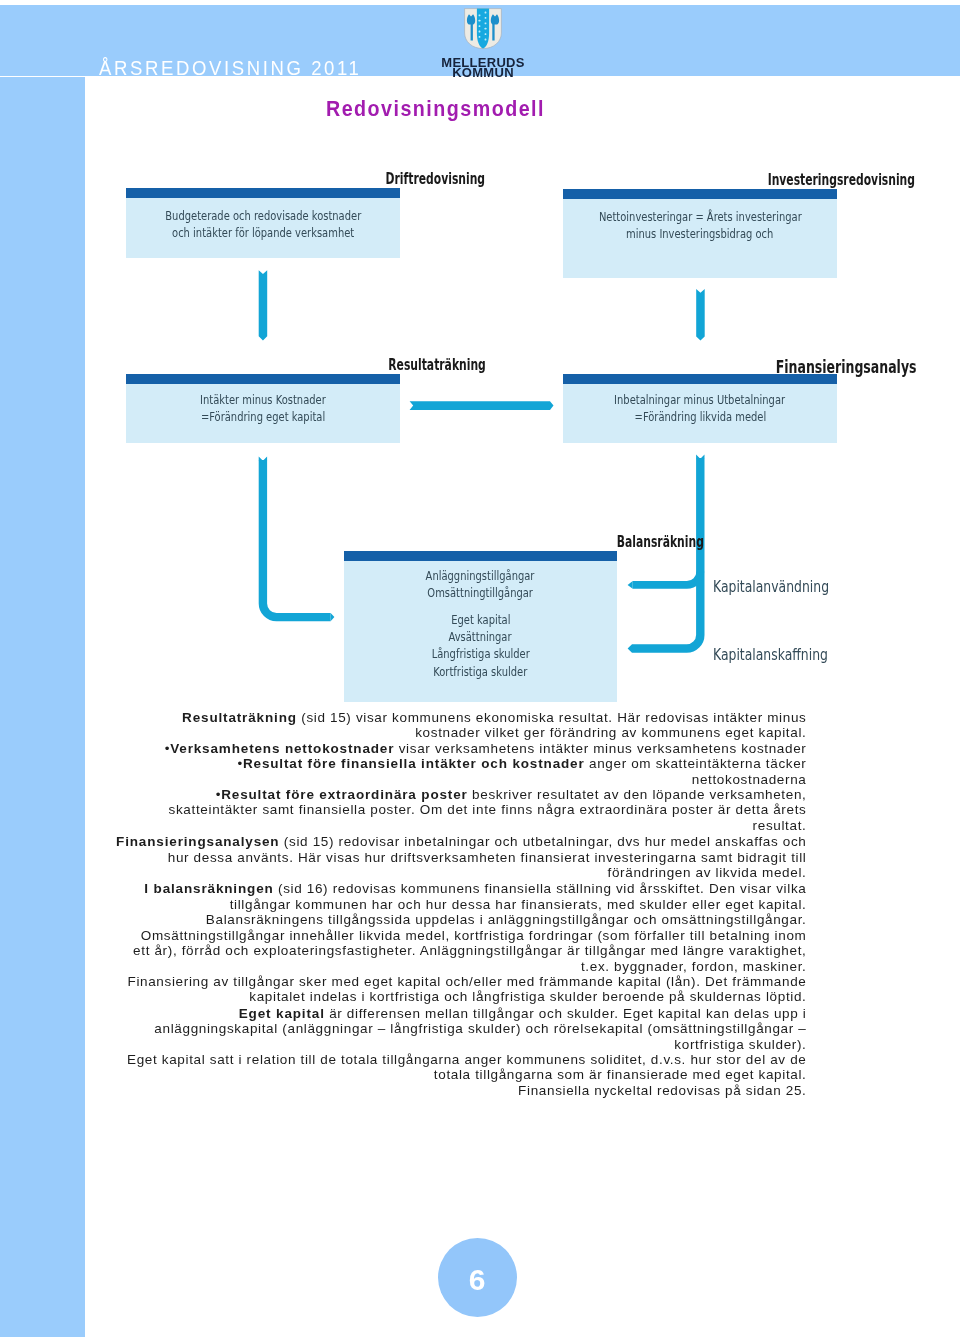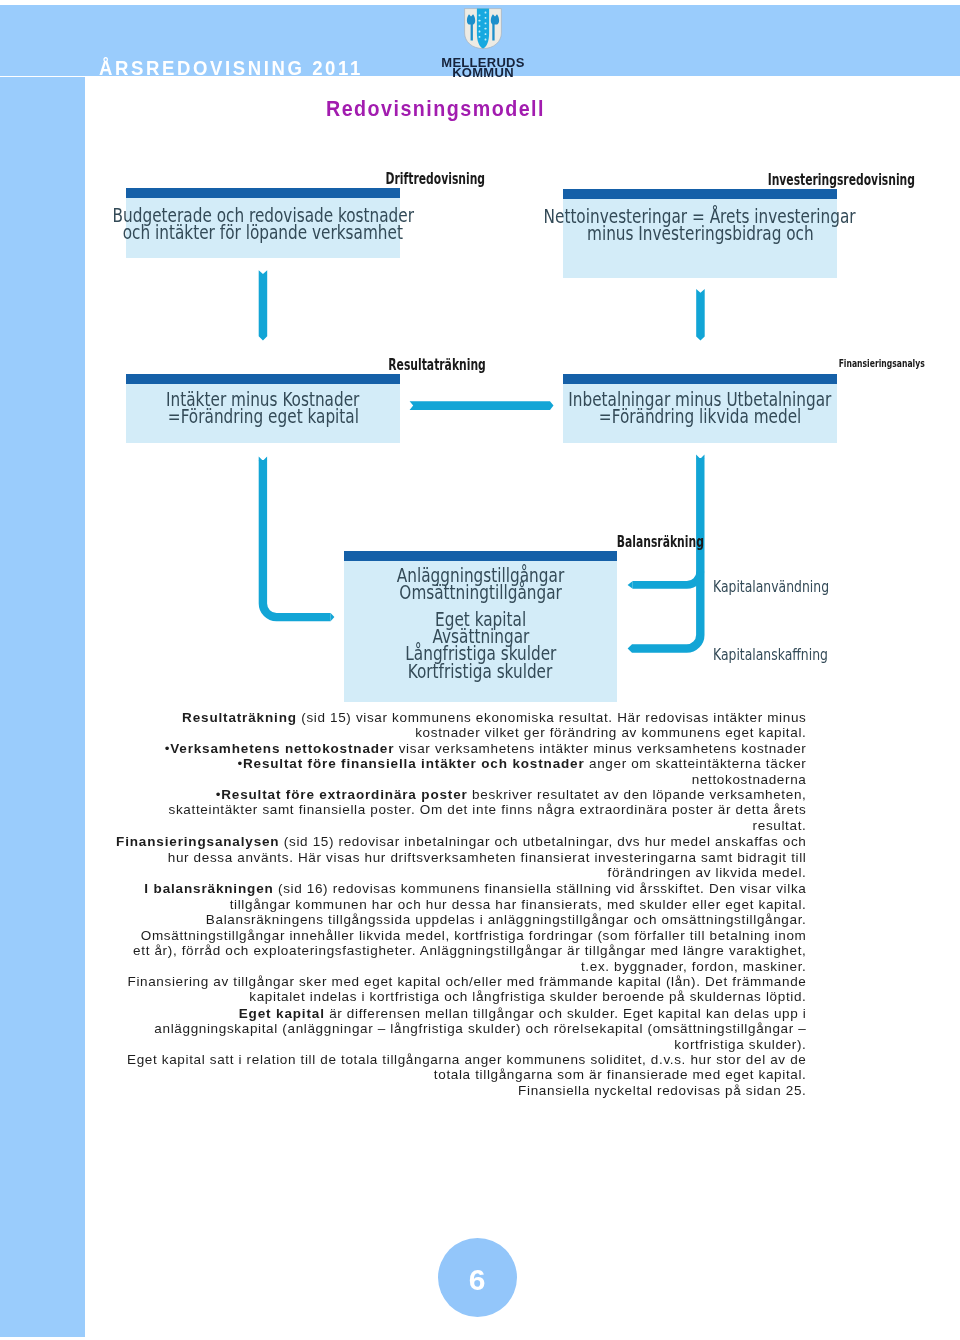--- a/index.html
+++ b/index.html
@@ -1,38 +1,38 @@
 <!DOCTYPE html>
 <html><head>
 <meta charset="utf-8">
 <title>Redovisningsmodell</title>
 <style>
   html,body{margin:0;padding:0;background:#fff;}
   body{width:960px;height:1340px;font-family:"Liberation Sans",sans-serif;position:relative;overflow:hidden;-webkit-font-smoothing:antialiased;}
   .page{position:absolute;left:0;top:0;width:960px;height:1340px;}
   .hdr-band{position:absolute;left:0;top:5px;width:960px;height:71px;background:#9ACCFC;}
-  .hdr-title{position:absolute;left:99.4px;top:57.8px;font-size:20.6px;font-weight:700;color:#ffffff;letter-spacing:2.9px;line-height:1;white-space:nowrap;}
+  .hdr-title{position:absolute;left:99.4px;top:57.8px;font-size:20.6px;font-weight:400;color:#ffffff;letter-spacing:2.9px;line-height:1;white-space:nowrap;}
   .hdr-title span{display:inline-block;transform:scaleX(0.9);transform-origin:left center;}
   .logo{position:absolute;left:464px;top:8px;width:38px;height:66px;}
   .logo svg.crest{display:block;}
   .logo-txt{position:absolute;left:-40px;width:118px;text-align:center;font-family:"Liberation Sans",sans-serif;font-weight:700;font-size:13px;letter-spacing:0.28px;color:#16233c;line-height:1;white-space:nowrap;}
   .logo-txt.l1{top:48.1px;}
   .logo-txt.l2{top:57.9px;}
   .left-strip{position:absolute;left:0;top:77px;width:85px;height:1260px;background:#9ACCFC;}
   .page-title{position:absolute;left:325.6px;top:99.4px;font-size:21.4px;font-weight:700;color:#a21caf;letter-spacing:1.6px;line-height:1;white-space:nowrap;}
   .page-title span{display:inline-block;transform:scaleX(0.92);transform-origin:left center;}
   .pagenum{position:absolute;left:437.5px;top:1237.5px;width:79px;height:79px;border-radius:50%;background:#93C6FA;}
   .pagenum span{position:absolute;left:0;top:0;width:79px;height:79px;display:flex;align-items:center;justify-content:center;color:#ffffff;font-size:30px;font-weight:700;padding-top:5px;box-sizing:border-box;}
   #diagram{position:absolute;left:0;top:0;width:960px;height:730px;}
   .dbox{position:absolute;}
   .dbox .hd{position:absolute;left:0;top:0;height:10px;width:100%;background:#1560A8;}
   .dbox .bd{position:absolute;left:0;top:10px;width:100%;background:#D3ECF8;}
   .dtitle{position:absolute;text-align:right;font-family:"DejaVu Sans",sans-serif;font-stretch:condensed;font-weight:700;color:#1a1a1a;white-space:nowrap;line-height:1;left:0;width:100%;}
   .dtitle span{display:inline-block;transform:scaleX(0.773);transform-origin:center;}
-  .dtext{position:absolute;left:0;width:100%;text-align:center;font-family:"DejaVu Sans",sans-serif;font-stretch:condensed;color:#334a57;line-height:17.2px;font-size:20px;}
+  .dtext{position:absolute;left:0;width:100%;text-align:center;font-family:"DejaVu Sans",sans-serif;font-stretch:condensed;color:#334a57;line-height:17.2px;font-size:13px;}
   .dtext div{display:block;white-space:nowrap;}
   .dtext span{display:inline-block;transform:scaleX(0.85);transform-origin:center;}
   .dtext .blank{height:9.5px;line-height:9.5px;font-size:1px;}
   .dlabel{position:absolute;font-family:"DejaVu Sans",sans-serif;font-stretch:condensed;color:#334a57;white-space:nowrap;line-height:1;font-size:15px;}
   .dlabel span{display:inline-block;transform:scaleX(0.92);transform-origin:left center;}
   .body{position:absolute;left:114.5px;top:710px;width:692px;font-size:13.5px;color:#1d1d1d;line-height:15.4px;text-align:right;letter-spacing:0.653px;}
   .body p{margin:0;padding:0;white-space:nowrap;}
   .body p.sb{margin-top:1px;}
   .body p.bul{padding-left:11.5px;text-indent:-11.5px;}
   .body .bulchar{display:inline-block;width:11.5px;text-indent:0;}
@@ -119,21 +119,21 @@
       </div>
       <div class="dtitle" style="left: 26px; width: 474px; top: 358.3px; font-size: 15.5px;"><span>Resultaträkning</span></div>
       <div class="dtext" style="left: 26px; width: 474px; top: 390.7px;">
         <div><span>Intäkter minus Kostnader</span></div>
         <div><span>=Förändring eget kapital</span></div>
       </div>
       <div class="dbox" style="left: 563px; top: 374px; width: 274px; height: 69px;">
         <div class="hd"></div>
         <div class="bd" style="height: 59px;"></div>
       </div>
-      <div class="dtitle" style="left: 463px; width: 474px; top: 358.3px; font-size: 11px;"><span>Finansieringsanalys</span></div>
+      <div class="dtitle" style="left: 463px; width: 474px; top: 358.3px; font-size: 18px;"><span>Finansieringsanalys</span></div>
       <div class="dtext" style="left: 463px; width: 474px; top: 390.7px;">
         <div><span>Inbetalningar minus Utbetalningar</span></div>
         <div><span>=Förändring likvida medel</span></div>
       </div>
       <div class="dbox" style="left: 344px; top: 551px; width: 273px; height: 151px;">
         <div class="hd"></div>
         <div class="bd" style="height: 141px;"></div>
       </div>
       <div class="dtitle" style="left: 244px; width: 473px; top: 535.3px; font-size: 15.5px;"><span>Balansräkning</span></div>
       <div class="dtext" style="left: 244px; width: 473px; top: 567px;">

